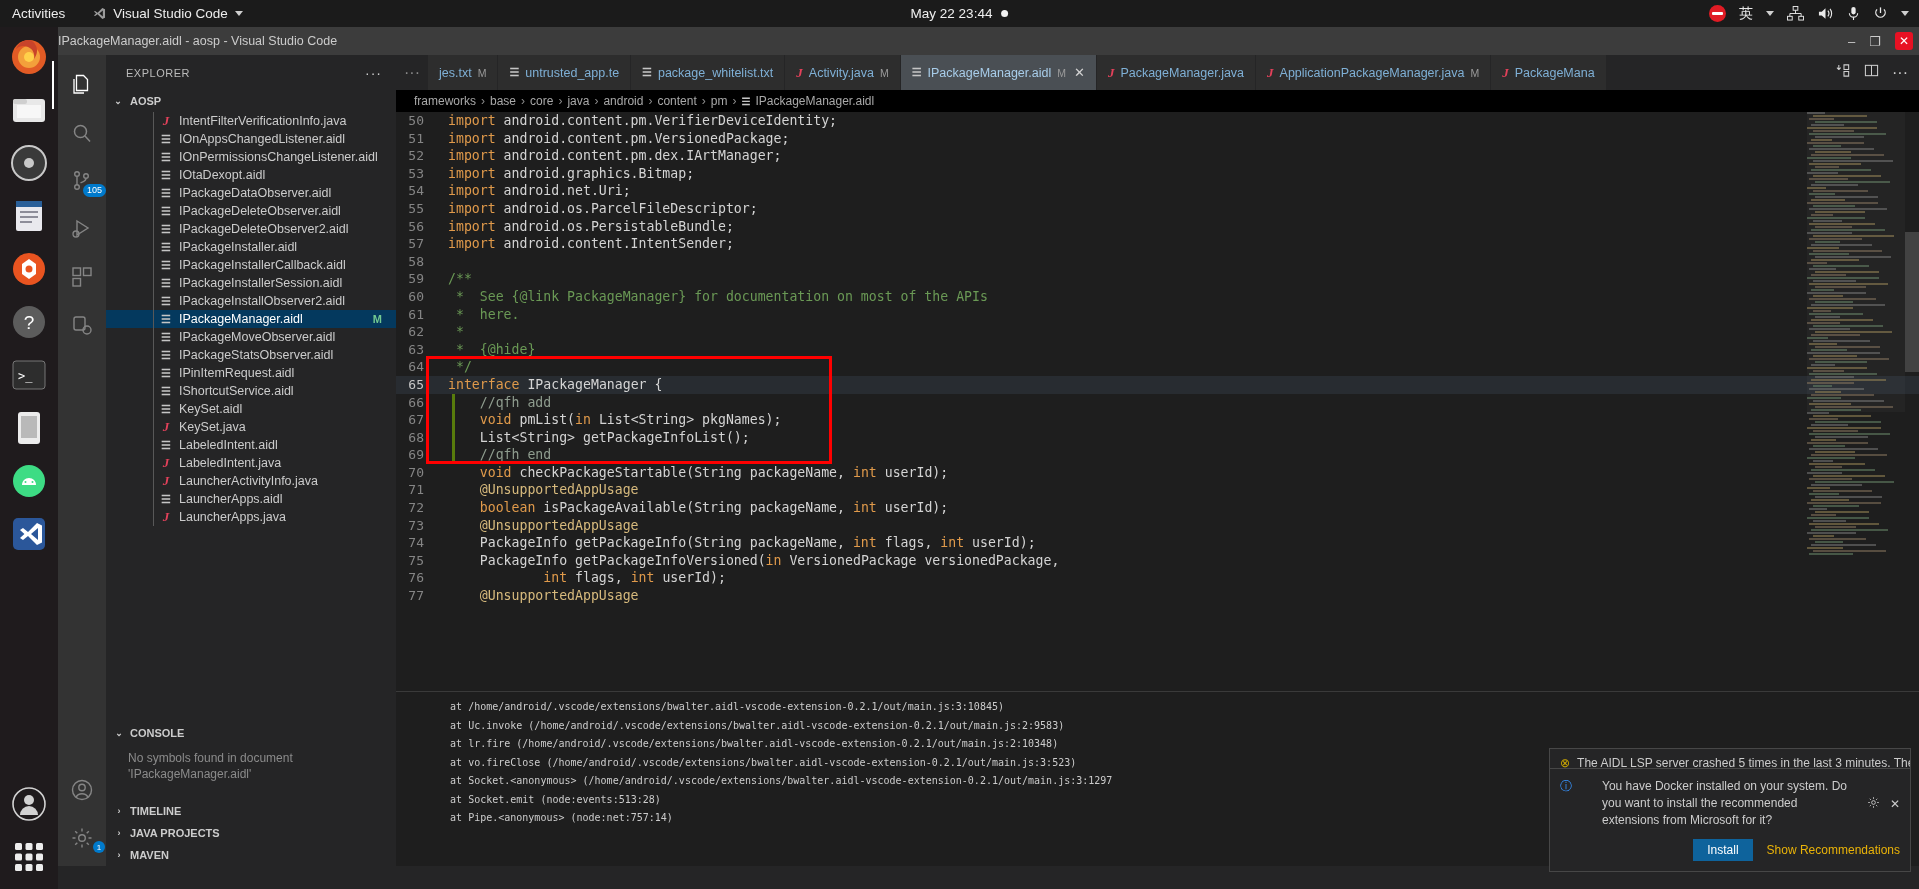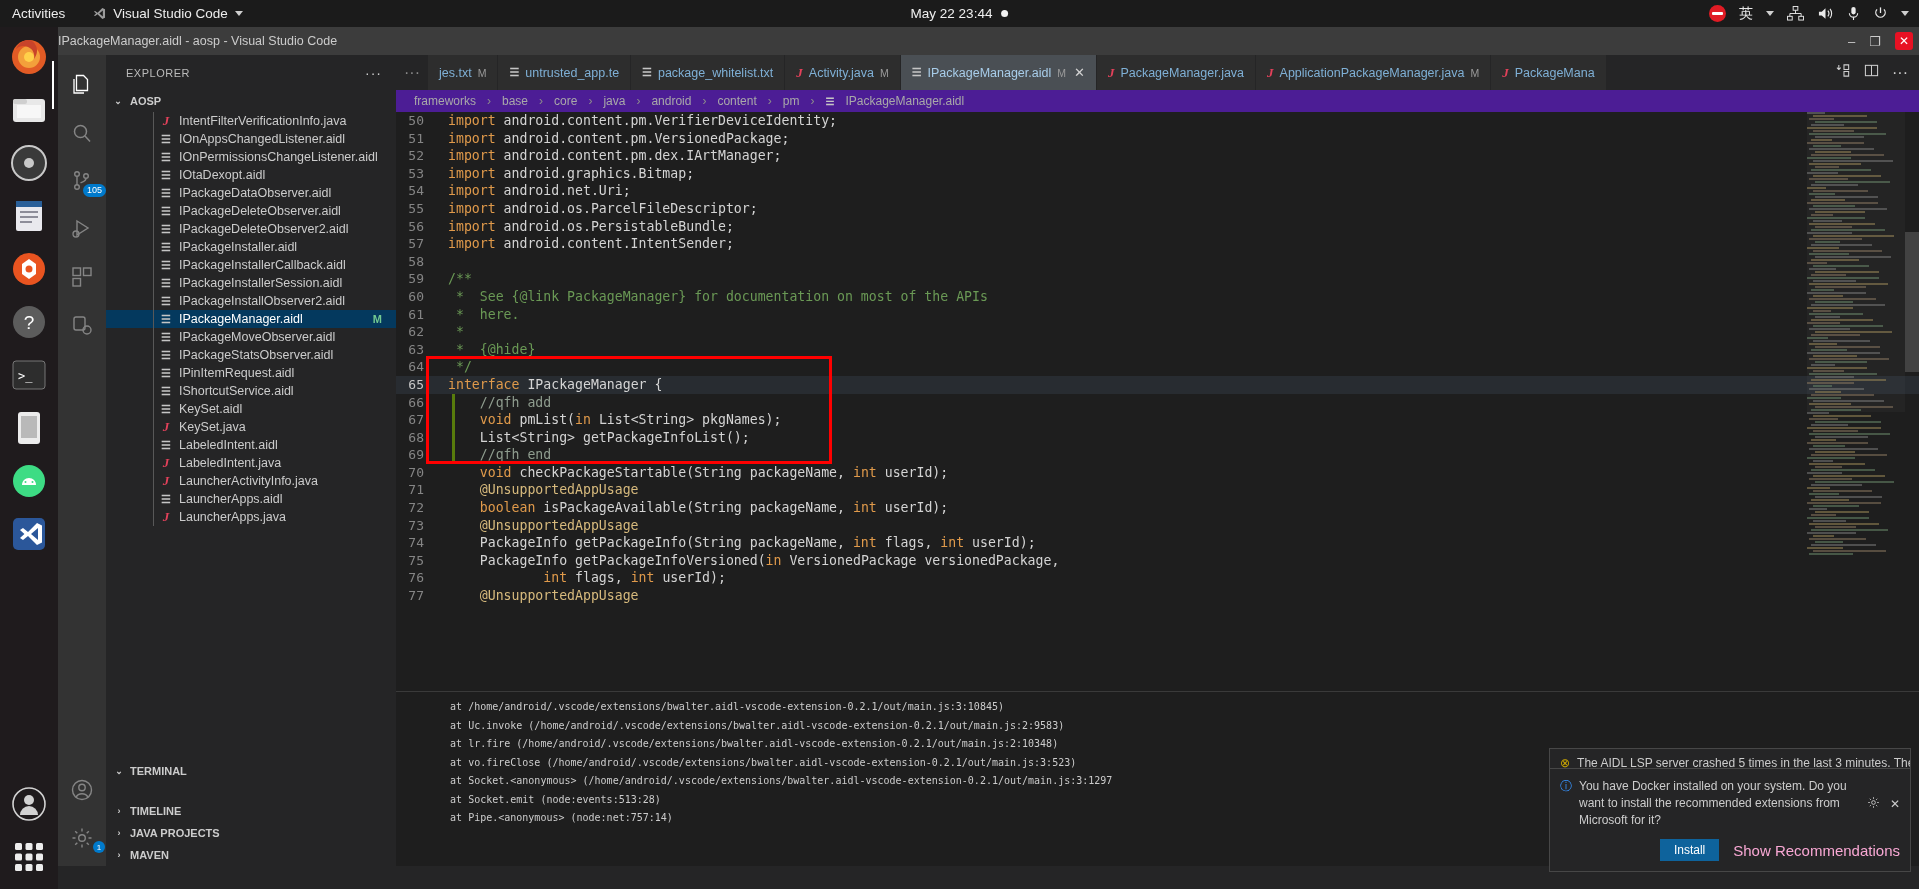--- a/index.html
+++ b/index.html
@@ -89,21 +89,21 @@
   .tab.active { background: #4a4f54; color: #e7e7e7; }
   .tab .t-ico.aidl { color: #c5c5c5; font-size: 11px; font-weight: bold; }
   .tab .t-ico.java { color: #e2415a; font-weight: bold; font-style: italic; font-family: "Liberation Serif", serif; font-size: 13px; }
   .tab .label { color: #7fb0d6; }
   .tab.active .label { color: #a8cdea; }
   .tab .mflag { color: #9a9a9a; font-size: 10.5px; }
   .tab .tclose { color: #d4d4d4; font-size: 13px; margin-left: 2px; }
   .tabs .dots3 { display: flex; align-items: center; padding: 0 8px; color: #888; }
   .tab-actions { margin-left: auto; display: flex; align-items: center; gap: 13px; padding: 0 11px; color: #cfcfcf; background: #252526; }
 
-  .breadcrumbs { height: 22px; background: #4c1d95; display: flex; align-items: center; padding-left: 18px; color: #a9a9a9; font-size: 12px; gap: 11px; }
+  .breadcrumbs { height: 22px; background: #000000; display: flex; align-items: center; padding-left: 18px; color: #a9a9a9; font-size: 12px; gap: 5px; }
   .breadcrumbs .sep { color: #8c8c8c; }
   .breadcrumbs .bc-ico { color: #c5c5c5; font-weight: bold; font-size: 10px; }
 
   .code-wrap { flex: 1; position: relative; overflow: hidden; background: #1e1e1e; }
   .code {
     font-family: "DejaVu Sans Mono", monospace; font-size: 13.2px; line-height: 17.6px;
     white-space: pre; color: #d4d4d4;
   }
   .cl { display: flex; height: 17.6px; align-items: flex-end; }
   .cl.cur { background: #282c31; }
@@ -138,25 +138,25 @@
     position: absolute; right: 8px; bottom: 112px; width: 362px; height: 29px;
     background: #252526; border: 1px solid #474747; color: #cccccc; font-size: 12px;
     display: flex; align-items: center; gap: 7px; padding: 0 10px; overflow: hidden; white-space: nowrap;
   }
   .notif-docker {
     position: absolute; right: 8px; bottom: 17px; width: 362px;
     background: #252526; border: 1px solid #474747; color: #cccccc; font-size: 12px;
     padding: 9px 10px 10px 10px;
   }
   .nd-top { display: flex; gap: 7px; }
-  .nd-msg { flex: 1; line-height: 17px; }
+  .nd-msg { flex: 1; line-height: 17px; margin-left: 23px; }
   .nd-actions { display: flex; align-items: center; gap: 10px; margin-left: 6px; color: #cccccc; }
   .nd-row2 { display: flex; align-items: center; justify-content: flex-end; gap: 14px; margin-top: 10px; }
   .btn-primary { background: #0e639c; color: #ffffff; font-size: 12px; padding: 4px 14px; border: none; }
-  .link-btn { color: #f9a8d4; font-size: 15px; }
+  .link-btn { color: #eab308; font-size: 12px; }
   .warn-ico { color: #cca700; font-size: 12px; }
   .info-ico { color: #3794ff; font-size: 12px; }
 </style>
 </head>
 <body>
 
 <div class="screen">
 
   <div class="gnome-bar">
     <div class="gnome-activities">Activities</div>
@@ -498,21 +498,25 @@
             <div class="frow">
               <span class="indent-guide"></span>
               <span class="fico java">J</span>
               <span class="fname">LauncherApps.java</span>
             </div>
           </div>
 
         <div class="sb-foot">
           <div class="sb-sec2">
             <span class="chev">⌄</span>
-            <span>TERMINAL</span>
+            <span>CONSOLE</span>
+          </div>
+          <div class="outline-note">
+            <div>No symbols found in document</div>
+            <div>'IPackageManager.aidl'</div>
           </div>
           <div class="sb-sec2" style="margin-top:18px">
             <span class="chev">›</span>
             <span>TIMELINE</span>
           </div>
           <div class="sb-sec2">
             <span class="chev">›</span>
             <span>JAVA PROJECTS</span>
           </div>
           <div class="sb-sec2">

